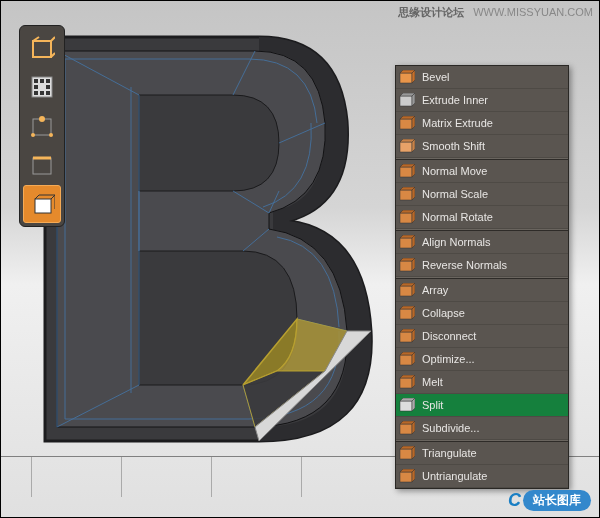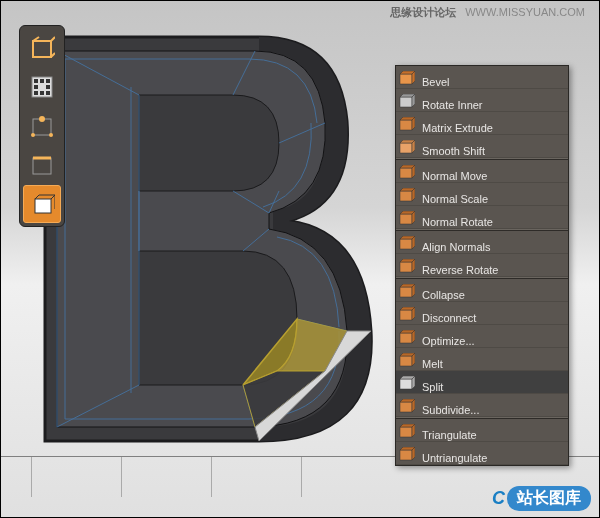--- a/index.html
+++ b/index.html
@@ -40,21 +40,21 @@
 .model {
   position: absolute;
   left: 20px;
   top: 22px;
   width: 400px;
   height: 430px;
   pointer-events: none;
 }
 .watermark-top {
   position: absolute;
-  right: 14px;
+  right: 6px;
   top: 4px;
   font-size: 11px;
   color: #888;
 }
 .watermark-top .cn {
   color: #666;
   font-weight: bold;
   margin-right: 6px;
 }
 .watermark-bottom {
@@ -69,21 +69,21 @@
   font-size: 18px;
   font-weight: bold;
   font-style: italic;
   color: #1a7fc4;
 }
 .wb-badge {
   background: #3388cc;
   color: #fff;
   padding: 2px 10px;
   border-radius: 12px;
-  font-size: 16px;
+  font-size: 12px;
   font-weight: bold;
 }
 .tool-palette {
   position: absolute;
   top: 24px;
   left: 18px;
   width: 38px;
   background: #4a4642;
   border: 1px solid #222;
   border-radius: 6px;
@@ -110,38 +110,38 @@
   position: absolute;
   top: 64px;
   right: 30px;
   width: 172px;
   background: #5a5550;
   border: 1px solid #2a2825;
   box-shadow: 2px 2px 6px rgba(0,0,0,0.4);
 }
 .menu-item {
   display: flex;
-  align-items: flex-end;
+  align-items: center;
   height: 22px;
   font-size: 11px;
   color: #e8e6e4;
   padding-right: 4px;
   border-bottom: 1px solid #4e4a45;
 }
 .menu-item .mi-icon {
   width: 22px;
   height: 20px;
   display: flex;
   align-items: center;
   justify-content: center;
   margin-right: 4px;
   flex-shrink: 0;
 }
 .menu-item.hover {
-  background: #404040;
+  background: #15803d;
 }
 .menu-sep {
   height: 1px;
   background: #2e2b28;
   border-top: 1px solid #6a655f;
 }
 .mi-icon svg { display: block; }
 </style>
 </head>
 <body>
@@ -252,21 +252,21 @@
         <span>Bevel</span>
       </div>
       <div class="menu-item">
         <span class="mi-icon">
           <svg width="16" height="14">
             <rect x="1" y="3" width="12" height="10" fill="#ccc" stroke="#333" stroke-width="0.5"></rect>
             <polygon points="1,3 4,0 16,0 13,3" fill="#999" stroke="#333" stroke-width="0.5"></polygon>
             <polygon points="13,3 16,0 16,10 13,13" fill="#999" stroke="#333" stroke-width="0.5"></polygon>
           </svg>
         </span>
-        <span>Rotate Inner</span>
+        <span>Extrude Inner</span>
       </div>
       <div class="menu-item">
         <span class="mi-icon">
           <svg width="16" height="14">
             <rect x="1" y="3" width="12" height="10" fill="#d88844" stroke="#333" stroke-width="0.5"></rect>
             <polygon points="1,3 4,0 16,0 13,3" fill="#b86828" stroke="#333" stroke-width="0.5"></polygon>
             <polygon points="13,3 16,0 16,10 13,13" fill="#b86828" stroke="#333" stroke-width="0.5"></polygon>
           </svg>
         </span>
         <span>Matrix Extrude</span>
@@ -324,23 +324,33 @@
         <span>Align Normals</span>
       </div>
       <div class="menu-item">
         <span class="mi-icon">
           <svg width="16" height="14">
             <rect x="1" y="3" width="12" height="10" fill="#d88844" stroke="#333" stroke-width="0.5"></rect>
             <polygon points="1,3 4,0 16,0 13,3" fill="#b86828" stroke="#333" stroke-width="0.5"></polygon>
             <polygon points="13,3 16,0 16,10 13,13" fill="#b86828" stroke="#333" stroke-width="0.5"></polygon>
           </svg>
         </span>
-        <span>Reverse Rotate</span>
+        <span>Reverse Normals</span>
       </div>
       <div class="menu-sep"></div>
+      <div class="menu-item">
+        <span class="mi-icon">
+          <svg width="16" height="14">
+            <rect x="1" y="3" width="12" height="10" fill="#d88844" stroke="#333" stroke-width="0.5"></rect>
+            <polygon points="1,3 4,0 16,0 13,3" fill="#b86828" stroke="#333" stroke-width="0.5"></polygon>
+            <polygon points="13,3 16,0 16,10 13,13" fill="#b86828" stroke="#333" stroke-width="0.5"></polygon>
+          </svg>
+        </span>
+        <span>Array</span>
+      </div>
       <div class="menu-item">
         <span class="mi-icon">
           <svg width="16" height="14">
             <rect x="1" y="3" width="12" height="10" fill="#d88844" stroke="#333" stroke-width="0.5"></rect>
             <polygon points="1,3 4,0 16,0 13,3" fill="#b86828" stroke="#333" stroke-width="0.5"></polygon>
             <polygon points="13,3 16,0 16,10 13,13" fill="#b86828" stroke="#333" stroke-width="0.5"></polygon>
           </svg>
         </span>
         <span>Collapse</span>
       </div>

